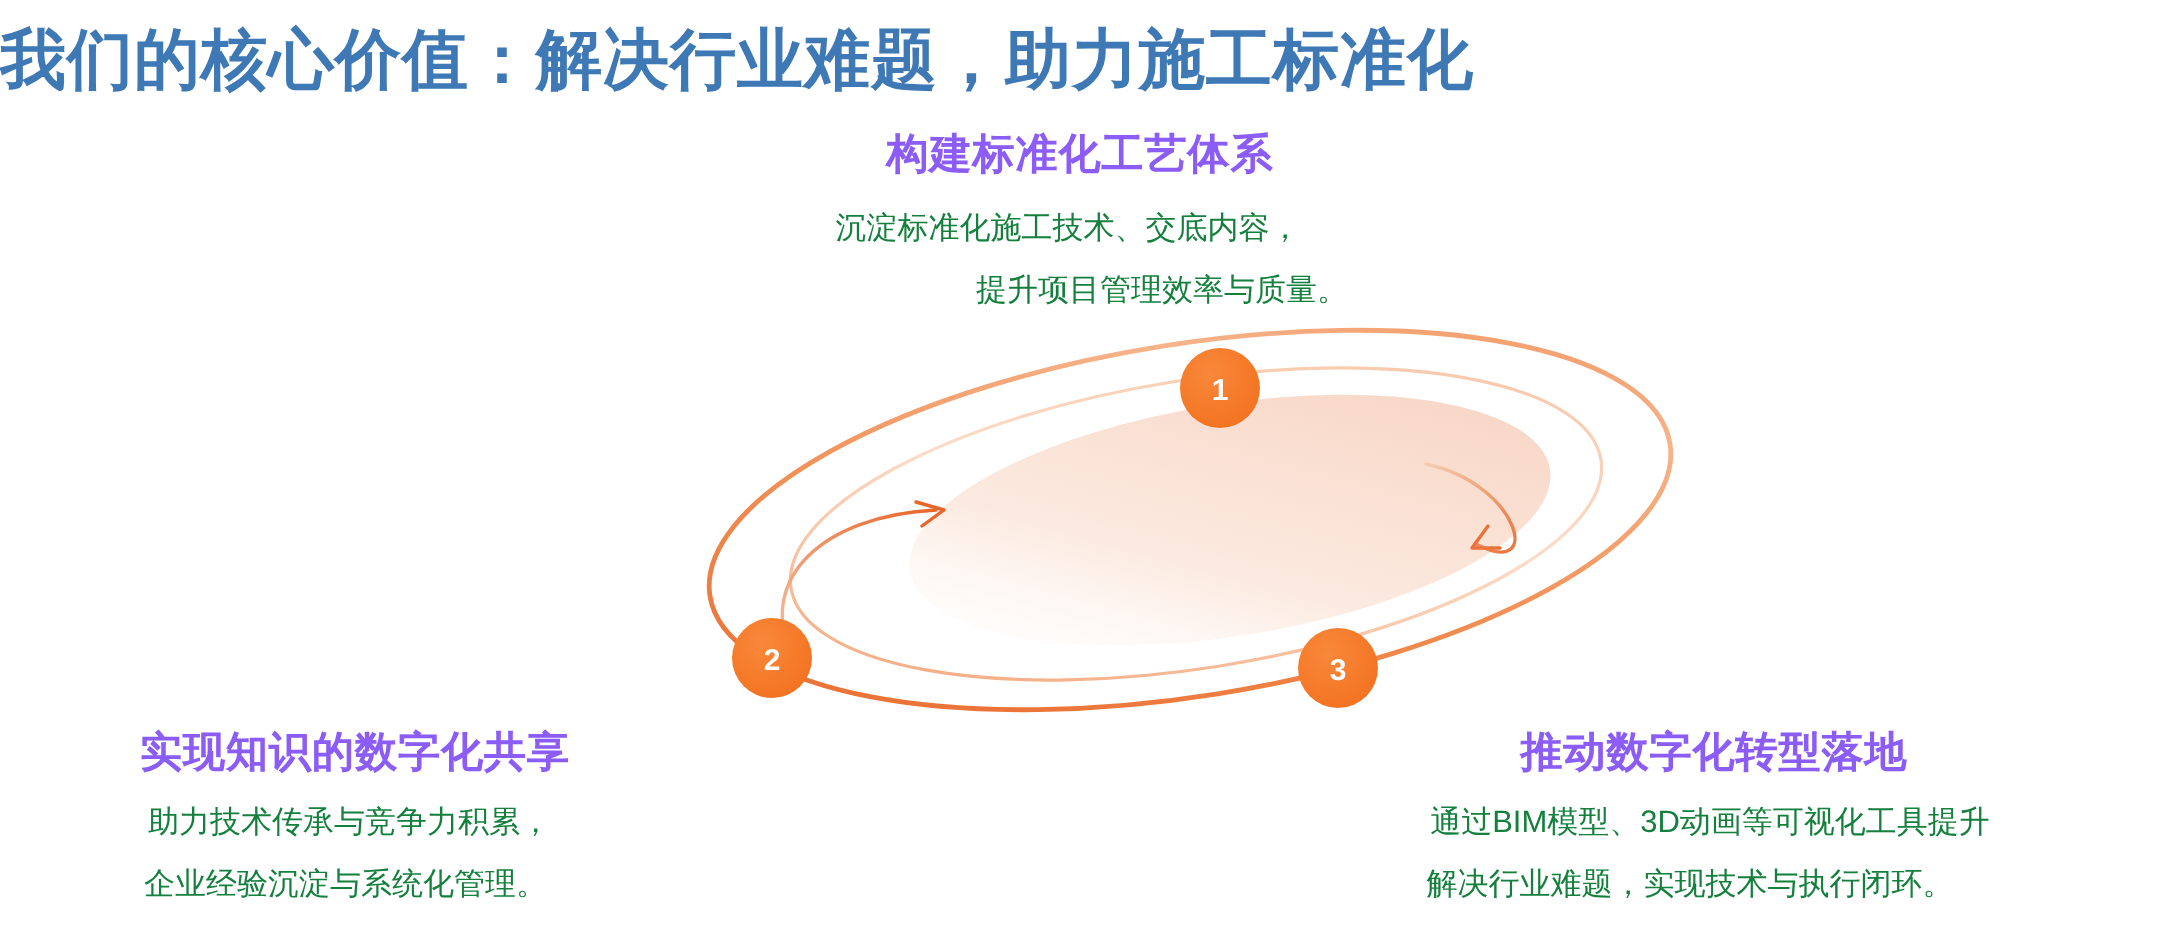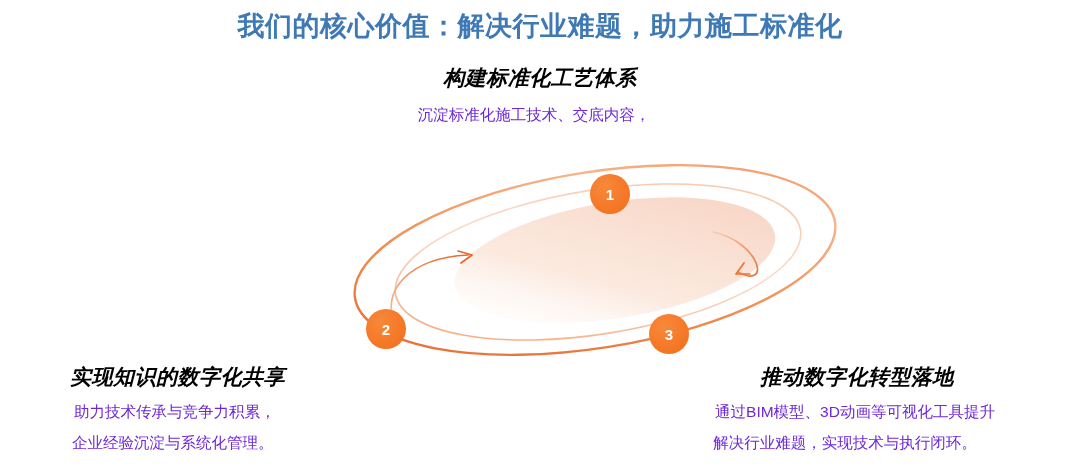--- a/index.html
+++ b/index.html
@@ -18,44 +18,43 @@
     background: #ffffff;
     overflow: hidden;
   }
 
   
   .main-title {
     position: absolute;
     left: 0;
     top: 8px;
     width: 1080px;
-    text-align: center;
-    font-size: 27px;
+    text-align: left;
+    font-size: 33px;
     font-weight: bold;
     letter-spacing: 0.5px;
     color: #3e79b5;
     white-space: nowrap;
   }
 
   
   .section {
     position: absolute;
   }
   .section-heading {
     font-size: 21px;
     font-weight: bold;
-    color: #000000;
+    color: #8b5cf6;
     letter-spacing: 0.5px;
     line-height: 1.3;
     white-space: nowrap;
-    font-style: italic;
   }
   .section-body {
     font-size: 15.5px;
-    color: #6d28d9;
+    color: #15803d;
     line-height: 1.95;
     white-space: nowrap;
   }
 
   
   #section-top {
     left: 190px;
     top: 64px;
     width: 700px;
     text-align: center;
@@ -179,20 +178,21 @@
         <circle cx="329" cy="184" r="20" fill="url(#badgeFill)"></circle>
         <text class="badge-num" x="329" y="190" text-anchor="middle">3</text>
       </g>
     </svg>
   </div>
 
   <div class="section" id="section-top">
     <div class="section-heading">构建标准化工艺体系</div>
     <div class="section-body">
       <span class="line-1">沉淀标准化施工技术、交底内容，</span>
+      <span class="line-2">提升项目管理效率与质量。</span>
     </div>
   </div>
 
   <div class="section" id="section-left">
     <div class="section-heading">实现知识的数字化共享</div>
     <div class="section-body">
       <span class="line-1">助力技术传承与竞争力积累，</span>
       <span class="line-2">企业经验沉淀与系统化管理。</span>
     </div>
   </div>

